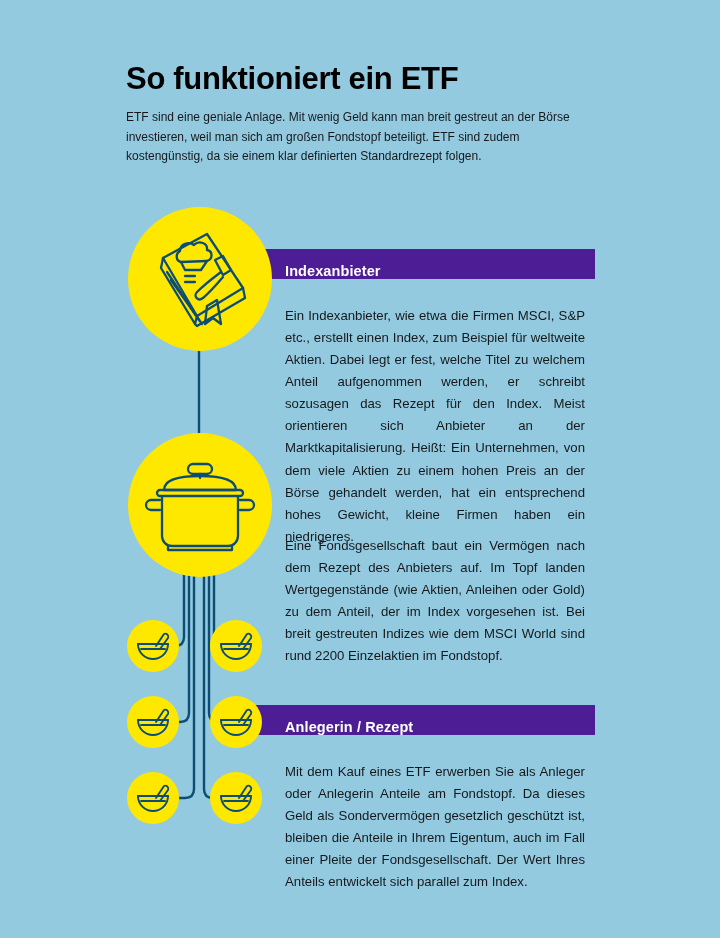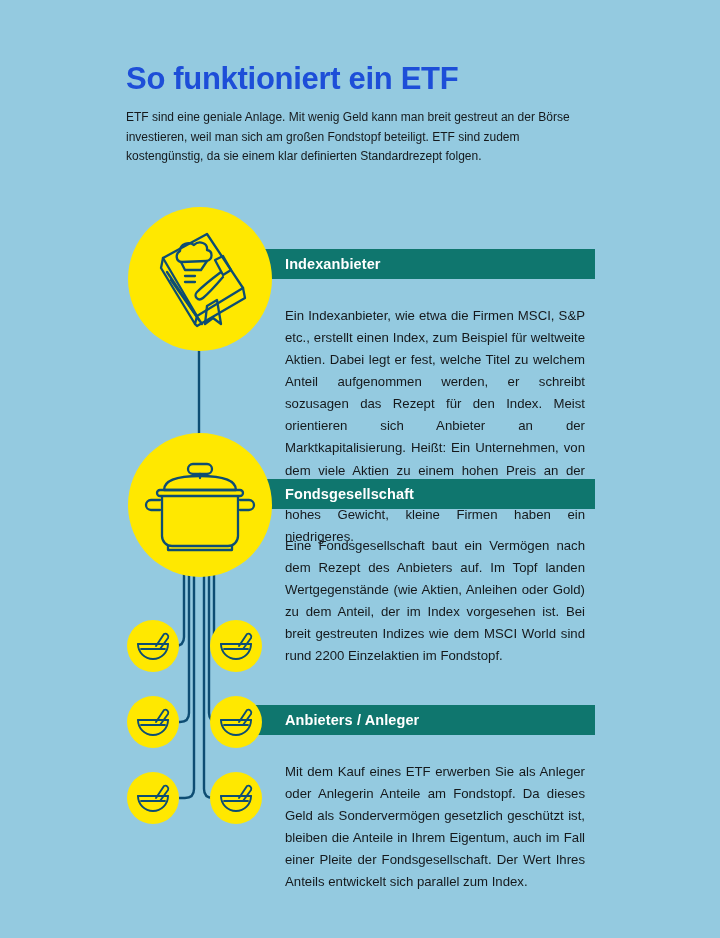--- a/index.html
+++ b/index.html
@@ -23,21 +23,21 @@
   
   .header {
     position: absolute;
     left: 126px;
     top: 62px;
     width: 470px;
   }
   .page-title {
     font-size: 31px;
     font-weight: bold;
-    color: #1d4ed8;
+    color: #000000;
     letter-spacing: -0.3px;
     margin: 0 0 12px 0;
     line-height: 1.1;
   }
   .page-intro {
     font-size: 12px;
     line-height: 1.62;
     color: #15191c;
     margin: 0;
   }
@@ -48,24 +48,24 @@
     left: 0;
     top: 0;
     width: 720px;
     height: 938px;
     pointer-events: none;
   }
 
   
   .section-bar {
     position: absolute;
-    background: #0f766e;
+    background: #4c1d95;
     height: 30px;
     display: flex;
-    align-items: center;
+    align-items: flex-end;
     box-sizing: border-box;
     padding-left: 0;
   }
   .section-bar-label {
     color: #ffffff;
     font-size: 14.5px;
     font-weight: bold;
     letter-spacing: 0.1px;
     white-space: nowrap;
   }
@@ -162,23 +162,20 @@
                  c6,1 6,9 0,11 Z"></path>
         <path d="M36,38 L40,46 L56,46 L62,37"></path>
 
         <path d="M70,36 L78,32 L86,46 L78,51 Z"></path>
         <path d="M76,48 C68,54 58,62 52,68 C48,72 53,78 58,74 C64,69 72,60 78,53"></path>
         <path d="M40,52 L50,52 M40,58 L50,58"></path>
       </g>
     </svg>
   </div>
 
-  <div class="section-bar" id="bar-2">
-    <span class="section-bar-label">Fondsgesellschaft</span>
-  </div>
   <p class="section-body" id="body-2">Eine Fondsgesellschaft baut ein Vermögen nach dem Rezept des Anbieters auf. Im Topf landen Wertgegenstände (wie Aktien, Anleihen oder Gold) zu dem Anteil, der im Index vorgesehen ist. Bei breit gestreuten Indizes wie dem MSCI World sind rund 2200 Einzelaktien im Fondstopf.</p>
 
   <div class="disc" id="disc-pot">
     <svg width="120" height="110" viewBox="0 0 120 110">
       <g fill="none" stroke="#0d4d73" stroke-width="2.3" stroke-linejoin="round" stroke-linecap="round">
 
         <path d="M53,14 h14 a5,5 0 0 1 0,10 h-14 a5,5 0 0 1 0,-10 z"></path>
         <path d="M60,24 L60,28"></path>
 
         <path d="M24,40 C24,29 40,26 60,26 C80,26 96,29 96,40 Z"></path>
@@ -188,21 +185,21 @@
         <path d="M100,50 h9 a5,5 0 0 1 0,10 h-9"></path>
 
         <path d="M22,47 L22,86 a10,10 0 0 0 10,10 h56 a10,10 0 0 0 10,-10 L98,47"></path>
 
         <path d="M28,96 L28,100 h64 L92,96"></path>
       </g>
     </svg>
   </div>
 
   <div class="section-bar" id="bar-3">
-    <span class="section-bar-label">Anbieters / Anleger</span>
+    <span class="section-bar-label">Anlegerin / Rezept</span>
   </div>
   <p class="section-body" id="body-3">Mit dem Kauf eines ETF erwerben Sie als Anleger oder Anlegerin Anteile am Fondstopf. Da dieses Geld als Sondervermögen gesetzlich geschützt ist, bleiben die Anteile in Ihrem Eigentum, auch im Fall einer Pleite der Fondsgesellschaft. Der Wert Ihres Anteils entwickelt sich parallel zum Index.</p>
 
   <div class="disc disc-small" id="bowl-l1">
     <svg width="40" height="36" viewBox="0 0 40 36">
       <g fill="none" stroke="#0d4d73" stroke-width="1.9" stroke-linejoin="round" stroke-linecap="round">
         <path d="M5,16 h30 a15,15 0 0 1 -30,0 z"></path>
         <path d="M5,16 h30"></path>
         <path d="M8,21 h24"></path>
         <path d="M23,18 L31,6 a3,3 0 0 1 4,4 L27,21"></path>

